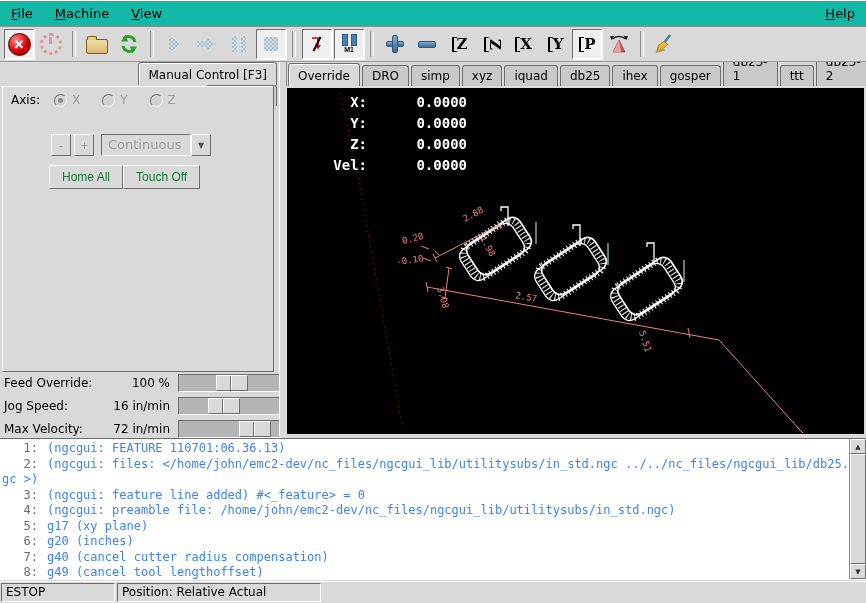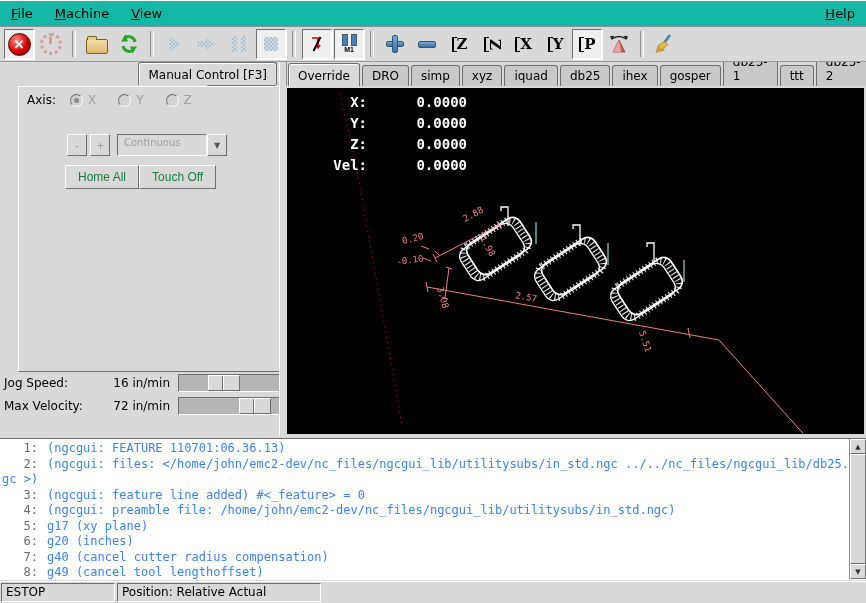--- a/index.html
+++ b/index.html
@@ -45,30 +45,30 @@
 
   
   .main{position:absolute;top:62px;left:0;width:866px;height:374px;}
   .sash{position:absolute;top:0;left:279px;width:6px;height:374px;background:#d9d9d9;border-left:1px solid #ffffff;border-right:1px solid #8f8f8f;}
 
   
   .left-panel{position:absolute;top:0;left:0;width:279px;height:374px;}
   .tabs-row{position:absolute;top:0;left:2px;right:0;height:24px;display:flex;align-items:flex-end;flex-direction:column;}
   .tab{border:1px solid #6e6e6e;border-bottom:none;background:#c9c9c9;padding:3px 9px 3px 9px;margin-right:2px;border-radius:3px 3px 0 0;font-size:12px;position:relative;}
   .tab.active{background:#d9d9d9;padding-top:5px;box-shadow:1px 0 0 #fff inset,0 1px 0 #fff inset;z-index:2;}
-  .mc-frame{position:absolute;top:24px;left:18px;width:272px;height:286px;border:1px solid;border-color:#ffffff #6e6e6e #6e6e6e #ffffff;background:#d9d9d9;box-sizing:border-box;}
+  .mc-frame{position:absolute;top:24px;left:2px;width:272px;height:286px;border:1px solid;border-color:#ffffff #6e6e6e #6e6e6e #ffffff;background:#d9d9d9;box-sizing:border-box;}
   .axis-row{position:absolute;top:6px;left:8px;display:flex;align-items:center;gap:0;}
   .axis-label{margin-right:14px;}
   .radio-item{display:flex;align-items:center;margin-right:22px;color:#9d9d9d;}
   .radio{width:11px;height:11px;border-radius:50%;border:1px solid;border-color:#6e6e6e #ffffff #ffffff #6e6e6e;background:#d2d2d2;margin-right:5px;position:relative;}
   .radio.sel::after{content:"";position:absolute;left:3px;top:3px;width:5px;height:5px;border-radius:50%;background:#8c8c8c;}
   .jog-row{position:absolute;top:47px;left:48px;display:flex;align-items:center;}
   .small-btn{width:20px;height:22px;border:1px solid;border-color:#ffffff #6e6e6e #6e6e6e #ffffff;background:#d9d9d9;color:#9d9d9d;font-size:12px;text-align:center;line-height:20px;margin-right:3px;}
   .combo{display:flex;margin-left:4px;height:22px;}
-  .combo-field{border:1px solid;border-color:#6e6e6e #ffffff #ffffff #6e6e6e;background:#d9d9d9;color:#9d9d9d;padding:2px 8px 0 6px;font-size:10px;width:74px;}
+  .combo-field{border:1px solid;border-color:#6e6e6e #ffffff #ffffff #6e6e6e;background:#d9d9d9;color:#9d9d9d;padding:2px 8px 0 6px;font-size:13px;width:74px;}
   .combo-arrow{width:18px;border:1px solid;border-color:#ffffff #6e6e6e #6e6e6e #ffffff;background:#d9d9d9;color:#555;font-size:8px;display:flex;align-items:center;justify-content:center;}
   .home-row{position:absolute;top:78px;left:46px;display:flex;}
   .big-btn{border:1px solid;border-color:#ffffff #6e6e6e #6e6e6e #ffffff;background:#d9d9d9;color:#15803d;font-size:12px;padding:4px 12px;}
 
   .sliders{position:absolute;top:310px;left:0;width:279px;}
   .slider-row{display:flex;align-items:center;height:22px;margin-bottom:1px;}
   .slider-label{flex:0 0 104px;padding-left:4px;font-size:12px;}
   .slider-value{flex:0 0 62px;text-align:right;padding-right:8px;font-size:12px;}
   .track{position:relative;flex:0 0 101px;height:16px;background:#b5b5b5;border:1px solid;border-color:#6e6e6e #ffffff #ffffff #6e6e6e;}
   .handle{position:absolute;top:0px;width:30px;height:14px;background:#d9d9d9;border:1px solid;border-color:#ffffff #6e6e6e #6e6e6e #ffffff;}
@@ -243,20 +243,27 @@
             <span class="combo-arrow">▼</span>
           </span>
         </div>
         <div class="home-row">
           <button class="big-btn">Home All</button>
           <button class="big-btn">Touch Off</button>
         </div>
       </div>
 
       <div class="sliders">
+        <div class="slider-row">
+          <span class="slider-label">Feed Override:</span>
+          <span class="slider-value">100 %</span>
+          <span class="track">
+              <span class="handle" id="h0" style="left: calc(52% - 15.6px);"></span>
+            </span>
+        </div>
         <div class="slider-row">
           <span class="slider-label">Jog Speed:</span>
           <span class="slider-value">16 in/min</span>
           <span class="track">
               <span class="handle" id="h1" style="left: calc(41% - 12.3px);"></span>
             </span>
         </div>
         <div class="slider-row">
           <span class="slider-label">Max Velocity:</span>
           <span class="slider-value">72 in/min</span>

